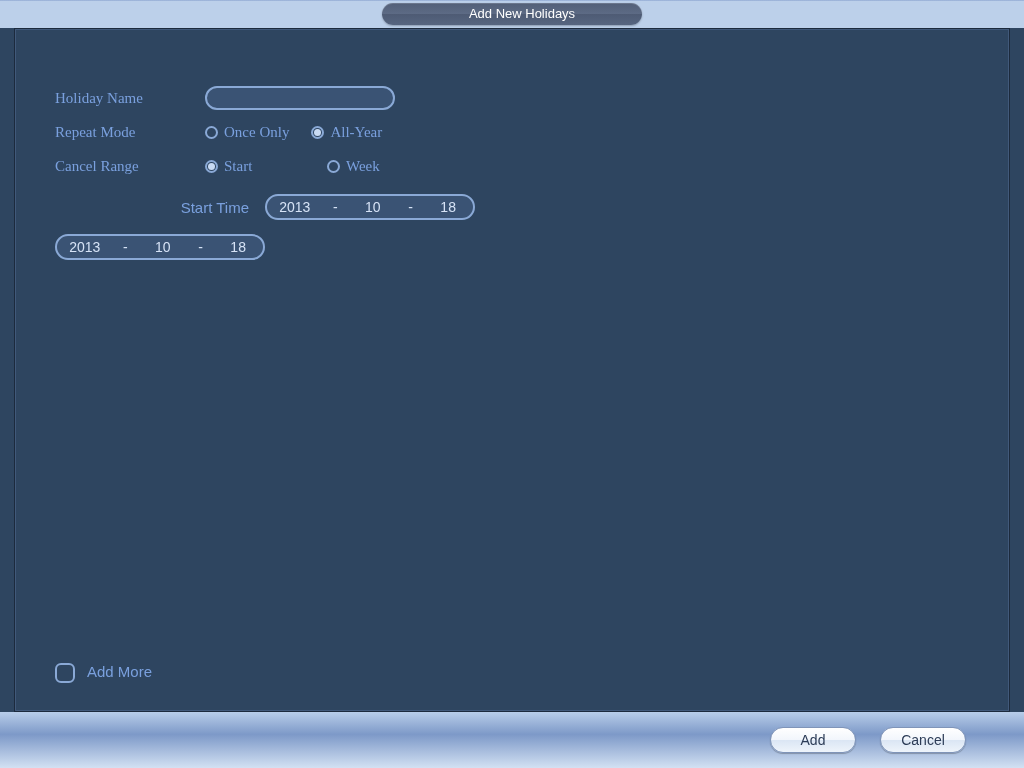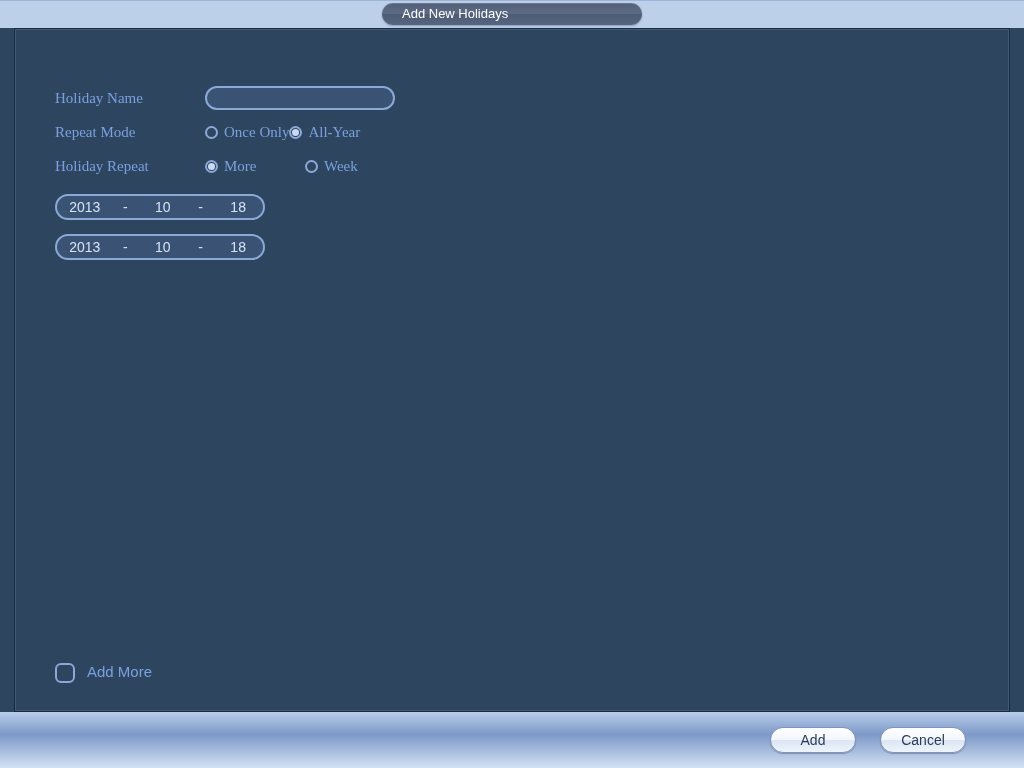--- a/index.html
+++ b/index.html
@@ -19,21 +19,21 @@
                 #2e4560;
   }
   .title-pill {
     position: absolute;
     top: 3px; left: 50%; transform: translateX(-50%);
     width: 260px; height: 22px;
     background: linear-gradient(to bottom, #525f78 0%, #5d6b85 50%, #4e5b74 51%, #566580 100%);
     border-radius: 11px;
     color: #ffffff;
     font-size: 13px;
-    text-align: left;
+    text-align: center;
     line-height: 22px;
     box-shadow: inset 0 1px 0 rgba(255,255,255,0.15), 0 1px 2px rgba(0,0,0,0.25);
     padding-left: 20px;
   }
   .content-panel {
     position: absolute;
     left: 14px; right: 14px; top: 28px; bottom: 56px;
     background: #2e4560;
     border: 1px solid #1c2a3d;
     box-shadow: inset 0 0 0 1px #41597a;
@@ -47,21 +47,21 @@
   .row { display: flex; align-items: center; height: 34px; font-family: Liberation Serif, serif; }
   .label-col { width: 150px; color: #7aa0de; }
   .sub-row { display: flex; align-items: center; height: 40px; }
   .sub-label { width: 210px; text-align: right; padding-right: 16px; color: #7aa0de; }
   .text-input {
     width: 190px; height: 24px;
     background: #3a5374;
     border: 2px solid #8aa9d6;
     border-radius: 12px;
   }
-  .radio-group { display: flex; align-items: center; }
+  .radio-group { display: flex; align-items: center; gap: 22px; }
   .radio-item { display: flex; align-items: center; gap: 6px; color: #7aa0de; cursor: pointer; }
   .radio {
     width: 13px; height: 13px; border-radius: 50%;
     border: 2px solid #8aa9d6; background: #2e4560;
     display: inline-flex; align-items: center; justify-content: center;
     flex-shrink: 0;
   }
   .radio.checked::after {
     content: ""; width: 7px; height: 7px; border-radius: 50%; background: #c9dbf4;
   }
@@ -126,34 +126,35 @@
             <span>Once Only</span>
           </div>
           <div class="radio-item">
             <span class="radio checked"></span>
             <span>All-Year</span>
           </div>
         </div>
       </div>
 
       <div class="row">
-        <div class="label-col">Holiday Repeat</div>
+        <div class="label-col">Cancel Range</div>
         <div class="radio-group">
           <div class="radio-item" style="width:100px">
             <span class="radio checked"></span>
-            <span>More</span>
+            <span>Start</span>
           </div>
           <div class="radio-item">
             <span class="radio"></span>
             <span>Week</span>
           </div>
         </div>
       </div>
 
       <div class="sub-row" style="margin-top:4px">
+        <div class="sub-label">Start Time</div>
         <div class="date-pill">
           <span class="seg year">2013</span>
           <span class="dash">-</span>
           <span class="seg">10</span>
           <span class="dash">-</span>
           <span class="seg">18</span>
         </div>
       </div>
 
       <div class="sub-row">

